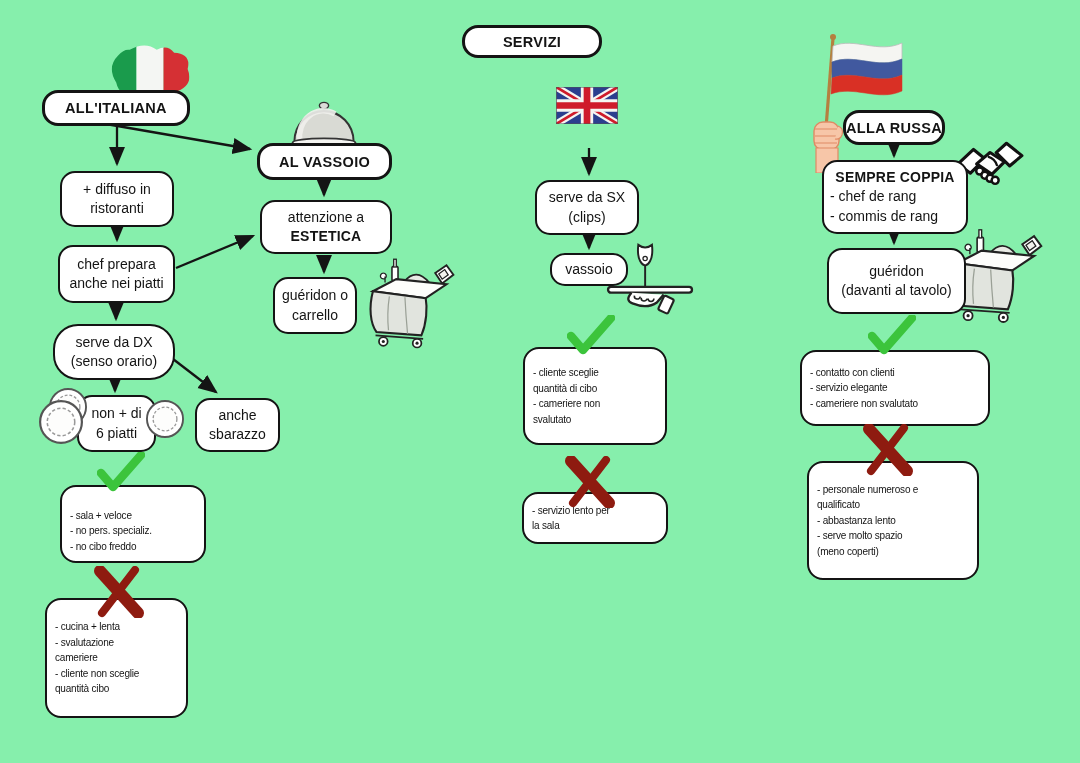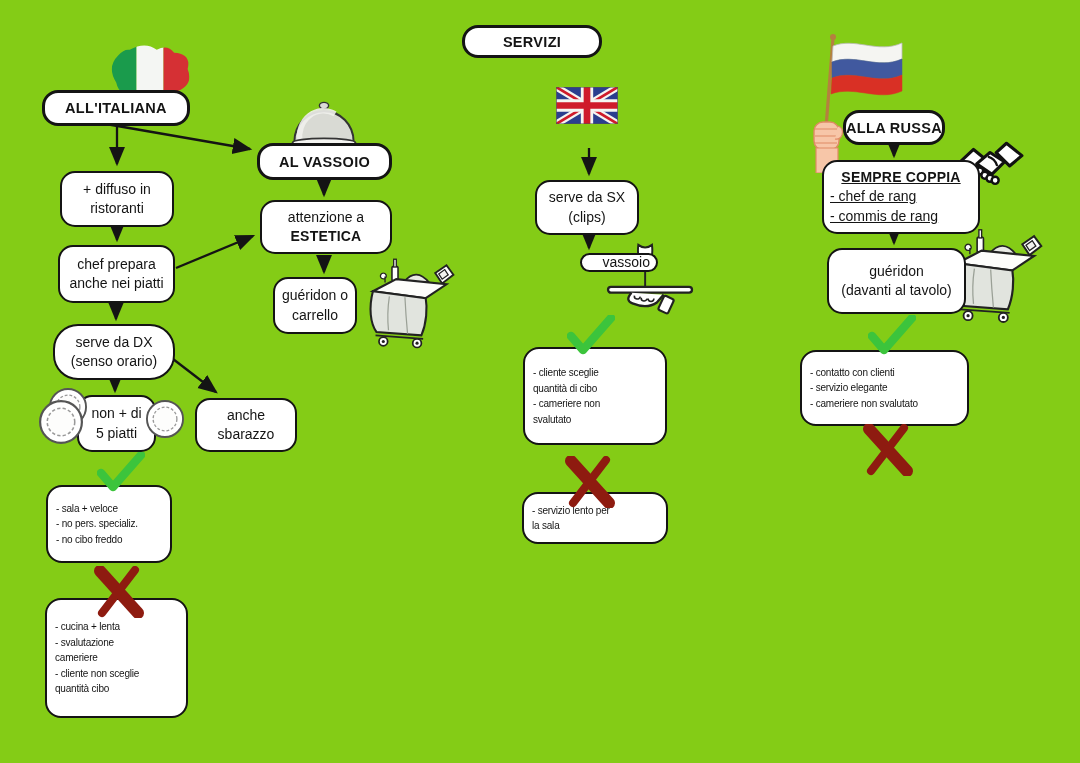--- a/index.html
+++ b/index.html
@@ -1,17 +1,17 @@
 <!DOCTYPE html>
 <html><head>
 <meta charset="utf-8">
 <style>
   html,body{margin:0;padding:0;background:#fff;}
   #canvas{
-    position:relative;width:1080px;height:763px;background:#84cc16;overflow:hidden;
+    position:relative;width:1080px;height:763px;background:#86efac;overflow:hidden;
     font-family:"Liberation Sans","DejaVu Sans",sans-serif;color:#141414;
   }
   .abs{position:absolute;}
   .node{
     position:absolute;background:#fff;border:2.5px solid #141414;border-radius:15px;
     display:flex;flex-direction:column;align-items:center;justify-content:center;
     z-index:2;box-sizing:border-box;padding:4px 6px;
   }
   .node .ln{display:block;white-space:nowrap;font-size:14px;font-weight:500;line-height:1.38;text-align:center;}
   .hdr .ln{font-weight:700;font-size:14.5px;letter-spacing:.3px;}
@@ -110,42 +110,42 @@
     <span class="ln">anche nei piatti</span>
   </div>
 
   <div class="node" style="left:53px;top:324px;width:122px;height:56px;border-radius:25px;">
     <span class="ln">serve da DX</span>
     <span class="ln">(senso orario)</span>
   </div>
 
   <div class="node" style="left:77px;top:395px;width:79px;height:57px;">
     <span class="ln">non + di</span>
-    <span class="ln">5 piatti</span>
-  </div>
-
-  <div class="node" style="left:195px;top:398px;width:102px;height:54px;">
+    <span class="ln">6 piatti</span>
+  </div>
+
+  <div class="node" style="left:195px;top:398px;width:85px;height:54px;">
     <span class="ln">anche</span>
     <span class="ln">sbarazzo</span>
   </div>
 
   <svg class="abs plates" style="left:48px;top:388px;" width="42" height="40" viewBox="0 0 40 40">
       <use href="#plate-sym" transform="scale(0.95)"></use>
     </svg>
   <svg class="abs plates" style="left:38px;top:400px;" width="46" height="44" viewBox="0 0 40 40">
       <use href="#plate-sym" transform="scale(1.0)"></use>
     </svg>
   <svg class="abs plates" style="left:145px;top:400px;" width="42" height="40" viewBox="0 0 40 40">
       <use href="#plate-sym" transform="scale(0.95)"></use>
     </svg>
 
   <svg class="abs over" style="left:97px;top:452px;" width="48" height="40" viewBox="0 0 48 40">
     <path d="M4,21 L16,35 L44,3" fill="none" stroke="#3cc43c" stroke-width="8.5" stroke-linecap="round" stroke-linejoin="round"></path>
   </svg>
-  <div class="node listbox" style="left:46px;top:485px;width:126px;height:78px;">
+  <div class="node listbox" style="left:60px;top:485px;width:146px;height:78px;justify-content:flex-end;">
     <span class="ln">- sala + veloce</span>
     <span class="ln">- no pers. specializ.</span>
     <span class="ln">- no cibo freddo</span>
   </div>
 
   <svg class="abs over" style="left:92px;top:566px;" width="54" height="52" viewBox="0 0 54 52">
     <path d="M8,5 L46,47" fill="none" stroke="#8e1b10" stroke-width="12" stroke-linecap="round"></path>
     <path d="M43,4 L10,47" fill="none" stroke="#8e1b10" stroke-width="8" stroke-linecap="round"></path>
   </svg>
   <div class="node listbox" style="left:45px;top:598px;width:143px;height:120px;">
@@ -190,21 +190,21 @@
     <path d="M30,0 V36 M0,18 H60" stroke="#cf1b2b" stroke-width="6.5"></path>
     <rect x="0" y="0" width="60" height="36" fill="none" stroke="#555" stroke-width="1"></rect>
   </svg>
 
 
   <div class="node" style="left:535px;top:180px;width:104px;height:55px;justify-content:center;">
     <span class="ln">serve da SX</span>
     <span class="ln">(clips)</span>
   </div>
 
-  <div class="node" style="left:580px;top:253px;width:78px;height:19px;align-items:flex-end;">
+  <div class="node" style="left:550px;top:253px;width:78px;height:33px;">
     <span class="ln">vassoio</span>
   </div>
 
   <svg class="abs icon" style="left:603px;top:240px;" width="95" height="80" viewBox="0 0 95 82">
     <path d="M35,5 C33,22 40,26 42,26 C44,26 51,22 49,5 C44,9 40,9 35,5 Z" fill="#fff" stroke="#222" stroke-width="2"></path>
     <circle cx="42" cy="19" r="2.2" fill="none" stroke="#222" stroke-width="1.3"></circle>
     <line x1="42" y1="26" x2="42" y2="48" stroke="#222" stroke-width="2"></line>
     <rect x="4" y="48" width="86" height="6" rx="3" fill="#fff" stroke="#222" stroke-width="2.4"></rect>
     <path d="M28,54 q-7,8 1,11 q15,6 25,-1 l7,-8" fill="#fff" stroke="#222" stroke-width="2.4" stroke-linejoin="round"></path>
     <path d="M31,57 a3,3 0 0 0 6,1 M38,59 a3,3 0 0 0 6,1 M45,60 a3,3 0 0 0 6,0" fill="none" stroke="#222" stroke-width="1.6"></path>
@@ -252,42 +252,49 @@
     <polygon points="2,24 17,10 28,19 14,33" fill="#fff" stroke="#111" stroke-width="3" stroke-linejoin="round"></polygon>
     <polygon points="64,16 49,4 39,13 52,26" fill="#fff" stroke="#111" stroke-width="3" stroke-linejoin="round"></polygon>
     <path d="M20,24 L33,13 L47,22 L35,34 Z" fill="#fff" stroke="#111" stroke-width="3" stroke-linejoin="round"></path>
     <circle cx="23" cy="31" r="3.4" fill="#fff" stroke="#111" stroke-width="2.4"></circle>
     <circle cx="28" cy="35" r="3.4" fill="#fff" stroke="#111" stroke-width="2.4"></circle>
     <circle cx="33" cy="38" r="3.4" fill="#fff" stroke="#111" stroke-width="2.4"></circle>
     <circle cx="38" cy="40" r="3.4" fill="#fff" stroke="#111" stroke-width="2.4"></circle>
     <path d="M31,17 q7,2 9,9" fill="none" stroke="#111" stroke-width="2.2"></path>
   </svg>
 
-  <div class="node" style="left:822px;top:160px;width:158px;height:74px;text-decoration:underline;">
+  <div class="node" style="left:822px;top:160px;width:146px;height:74px;">
     <span class="ln bold">SEMPRE COPPIA</span>
     <span class="ln leftpad" style="text-align:left;">- chef de rang</span>
     <span class="ln leftpad" style="text-align:left;">- commis de rang</span>
   </div>
 
   <div class="node" style="left:827px;top:248px;width:139px;height:66px;">
     <span class="ln">guéridon</span>
     <span class="ln">(davanti al tavolo)</span>
   </div>
 
   <svg class="abs icon" style="left:950px;top:226px;" width="94" height="98" viewBox="0 0 104 108">
       <use href="#cart-sym"></use>
     </svg>
 
   <svg class="abs over" style="left:868px;top:315px;" width="48" height="40" viewBox="0 0 48 40">
     <path d="M4,21 L16,35 L44,3" fill="none" stroke="#3cc43c" stroke-width="8.5" stroke-linecap="round" stroke-linejoin="round"></path>
   </svg>
-  <div class="node listbox" style="left:800px;top:350px;width:169px;height:76px;">
+  <div class="node listbox" style="left:800px;top:350px;width:190px;height:76px;">
     <span class="ln">- contatto con clienti</span>
     <span class="ln">- servizio elegante</span>
     <span class="ln">- cameriere non svalutato</span>
   </div>
 
   <svg class="abs over" style="left:860px;top:424px;" width="56" height="52" viewBox="0 0 54 52">
     <path d="M8,5 L46,47" fill="none" stroke="#8e1b10" stroke-width="12" stroke-linecap="round"></path>
     <path d="M43,4 L10,47" fill="none" stroke="#8e1b10" stroke-width="8" stroke-linecap="round"></path>
   </svg>
+  <div class="node listbox" style="left:807px;top:461px;width:172px;height:119px;">
+    <span class="ln">- personale numeroso e</span>
+    <span class="ln">qualificato</span>
+    <span class="ln">- abbastanza lento</span>
+    <span class="ln">- serve molto spazio</span>
+    <span class="ln">(meno coperti)</span>
+  </div>
 
 </div>
 
 </body></html>

